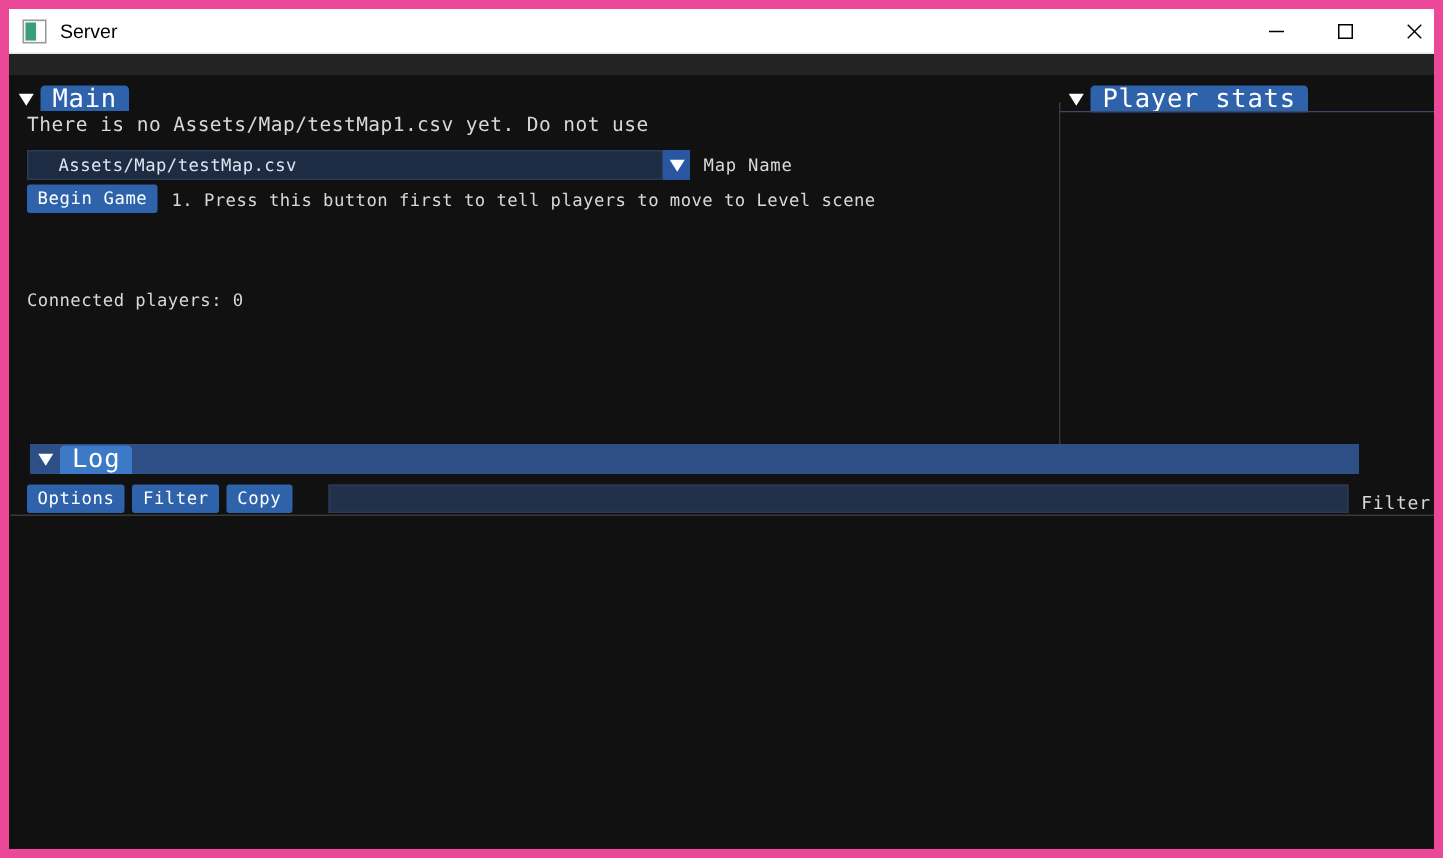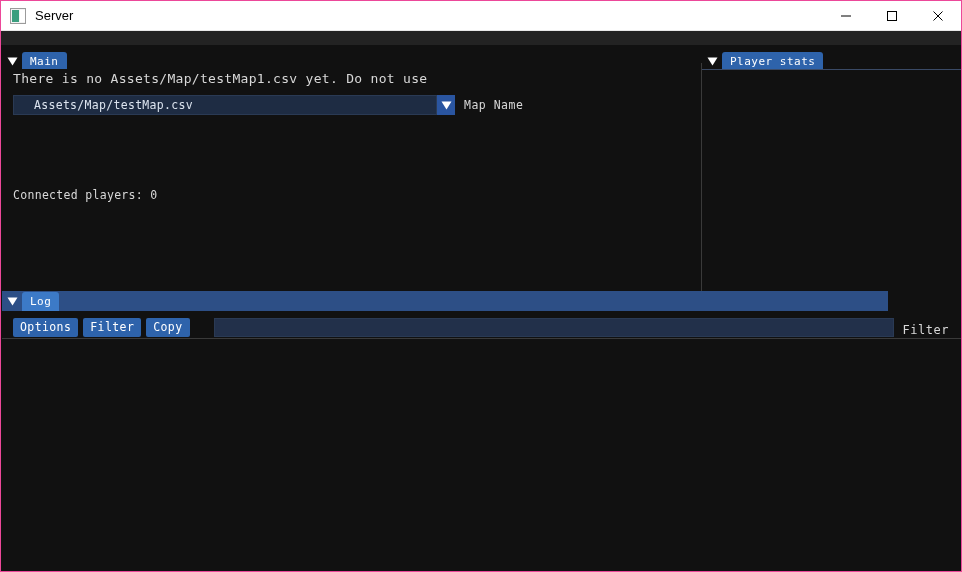--- a/index.html
+++ b/index.html
@@ -7,21 +7,21 @@
     width: 962px; height: 572px;
     overflow: hidden;
     background: #ffffff;
     font-family: "DejaVu Sans Mono", monospace;
   }
 
   .window {
     position: relative;
     width: 962px; height: 572px;
     background: #111111;
-    border: 1px solid #ec4899;
+    border: 6px solid #ec4899;
     overflow: hidden;
   }
 
   
   .titlebar {
     position: absolute; top: 0; left: 0;
     width: 960px; height: 30px;
     background: #ffffff;
     display: flex; align-items: center;
     border-bottom: 1px solid #e8e8e8;
@@ -76,21 +76,21 @@
     width: 20px; height: 20px;
     display: flex; align-items: center; justify-content: center;
     flex: 0 0 auto;
   }
   .tab-chip {
     height: 19px;
     padding: 0 8px 0 8px;
     display: flex; align-items: center;
     background: #2e63ab;
     color: #ffffff;
-    font-size: 11px;
+    font-size: 17px;
     letter-spacing: 0.5px;
     border-radius: 3px 3px 0 0;
     white-space: nowrap;
     line-height: 19px;
   }
   .panel-header.log-header .tab-chip { background: #3c7ac7; }
 
   
   .main-panel {
     position: absolute;
@@ -285,29 +285,33 @@
     <div class="dropdown-row">
       <div class="dropdown">Assets/Map/testMap.csv</div>
       <div class="dropdown-arrow">
         <svg width="11" height="9" viewBox="0 0 11 9">
             <polygon points="0.5,0.5 10.5,0.5 5.5,8.5" fill="#ffffff"></polygon>
           </svg>
       </div>
     </div>
     <div class="field-label">Map Name</div>
 
+    <div class="button-row">
+      <button class="unity-btn">Begin Game</button>
+      <span class="btn-note">1. Press this button first to tell players to move to Level scene</span>
+    </div>
 
     <div class="connected-row">Connected players: 0</div>
   </div>
 
   <div class="v-divider-top"></div>
   <div class="v-divider"></div>
   <div class="stats-panel"></div>
 
-  <div class="panel-header log-header" style="left:1px; top:290px; width:886px;">
+  <div class="panel-header log-header" style="left:14px; top:290px; width:886px;">
     <div class="hdr-caret">
       <svg width="11" height="9" viewBox="0 0 11 9">
           <polygon points="0.5,0.5 10.5,0.5 5.5,8.5" fill="#ffffff"></polygon>
         </svg>
     </div>
     <div class="tab-chip">Log</div>
   </div>
 
   <div class="log-panel">
     <div class="log-toolbar">

